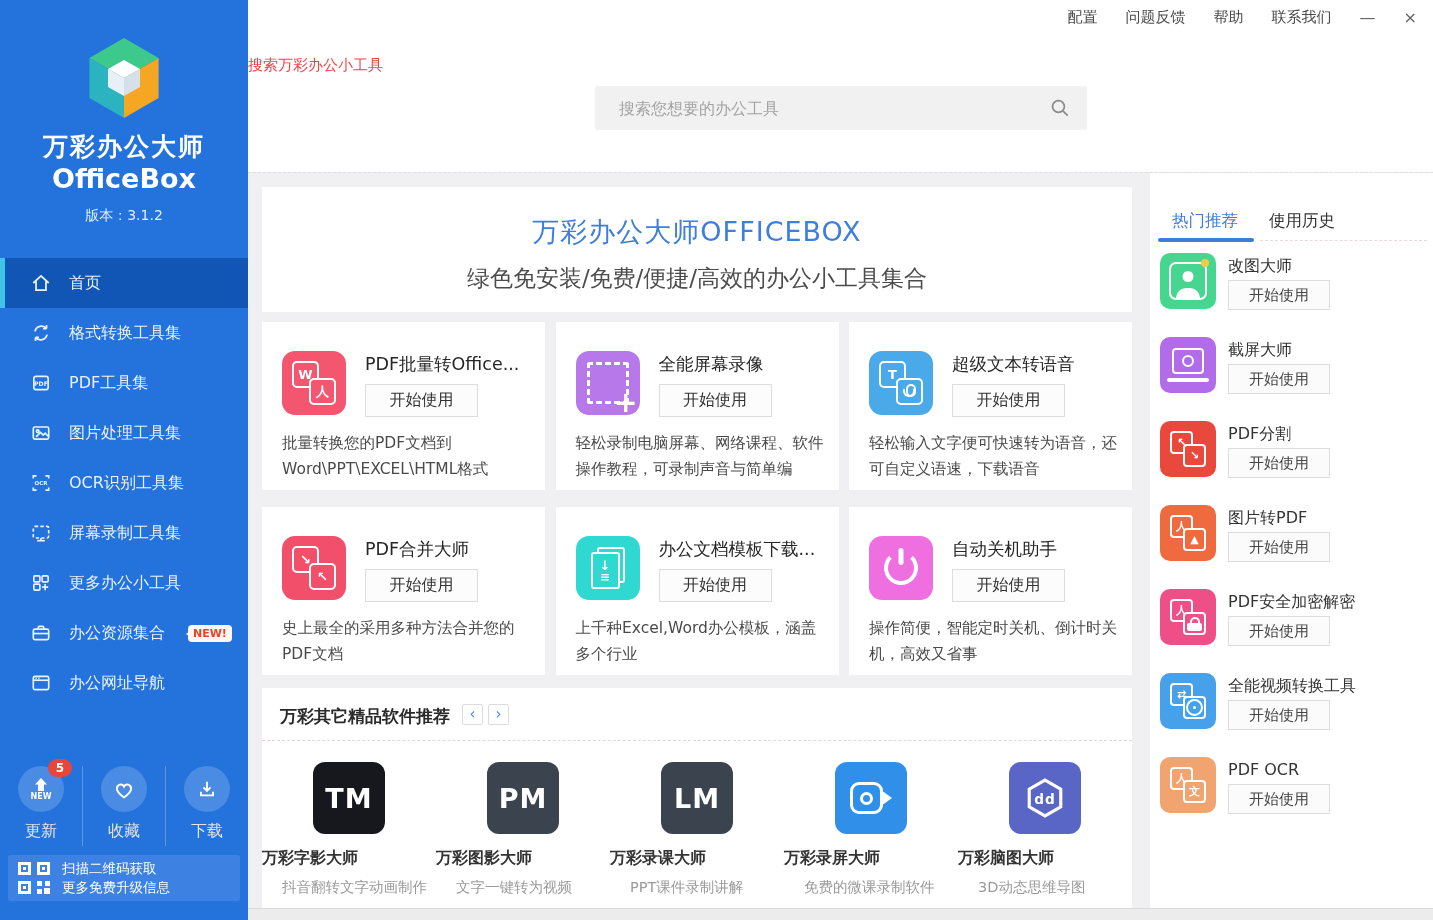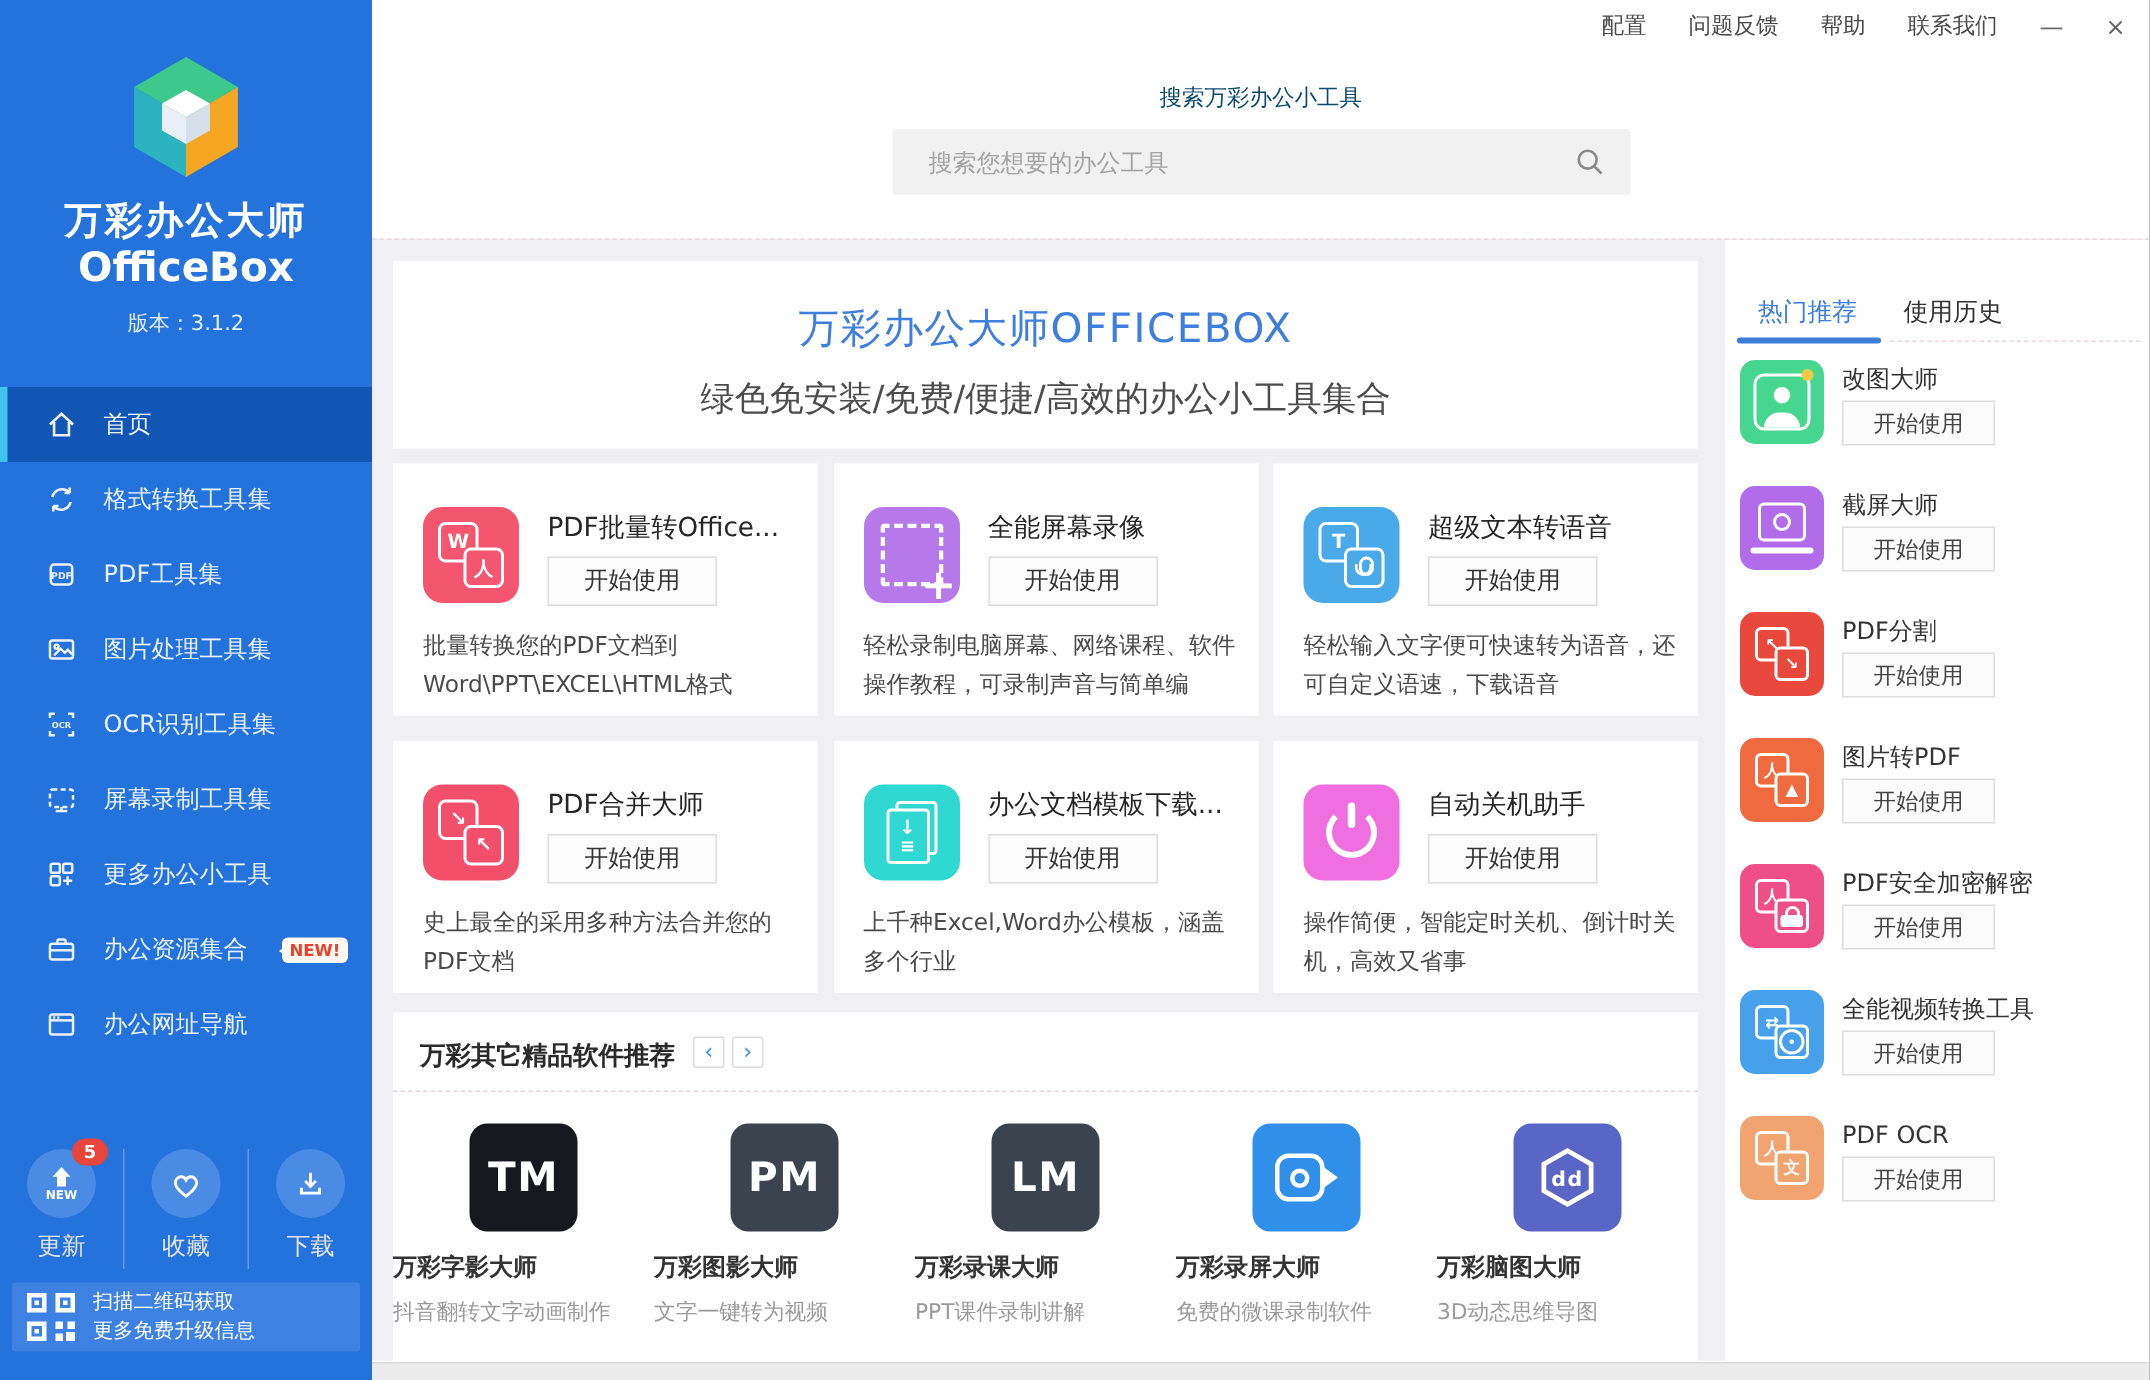--- a/index.html
+++ b/index.html
@@ -26,29 +26,29 @@
   .action-label{margin-top:9px;font-size:16px;color:#e5e5e5;}
   .count-badge{position:absolute;top:-7px;right:-8px;min-width:18px;height:18px;border-radius:9px;background:#e8453c;color:#fff;font-size:12px;font-weight:bold;display:flex;align-items:center;justify-content:center;padding:0 3px;}
   .qr-box{position:absolute;left:8px;top:855px;width:232px;height:46px;background:#3d82e2;border-radius:2px;display:flex;align-items:center;gap:10px;padding-left:8px;box-sizing:border-box;}
   .qr-text{font-size:13.5px;line-height:1.4;color:#fff;}
 
   
   .topbar{position:absolute;left:248px;top:0;width:1185px;height:160px;background:#fff;}
   .menu{position:absolute;top:8px;right:16px;display:flex;align-items:center;gap:28px;font-size:15px;color:#4a4a4a;}
   .menu-item{cursor:pointer;}
   .win-btn{cursor:pointer;color:#666;font-size:16px;}
-  .search-link{position:absolute;top:56px;width:100%;text-align:center;font-size:15px;color:#0c4a6e;}
+  .search-link{position:absolute;top:56px;width:100%;font-size:15px;color:#ef4444;}
   .search-link span{cursor:pointer;}
   .search-box{position:absolute;left:347px;top:86px;width:492px;height:44px;background:#f1f1f1;border-radius:2px;}
   .search-box input{width:100%;height:100%;box-sizing:border-box;background:transparent;border:none;outline:none;padding:0 50px 0 24px;font-size:16px;color:#333;font-family:inherit;}
   .search-box input::placeholder{color:#a3a3a3;}
   .search-ico{position:absolute;right:16px;top:11px;cursor:pointer;}
 
   
-  .main{position:absolute;left:248px;top:159px;width:1185px;height:748px;background:#f0f0f2;border-top:1px dashed #e9d9dc;box-sizing:border-box;}
+  .main{position:absolute;left:248px;top:172px;width:1185px;height:748px;background:#f0f0f2;border-top:1px dashed #e9d9dc;box-sizing:border-box;}
   .banner{position:absolute;left:14px;top:14px;width:870px;height:125px;background:#fff;text-align:center;}
   .banner-title{margin-top:27px;font-size:27px;color:#3e7edd;letter-spacing:1px;}
   .banner-sub{margin-top:13px;font-size:23px;color:#4c4c4c;}
   .cards{position:absolute;left:14px;top:149px;display:grid;grid-template-columns:283px 283px 283px;grid-auto-rows:168px;gap:17px 10.5px;}
   .card{position:relative;background:#fff;}
   .tile{position:absolute;left:20px;top:29px;width:64px;height:64px;border-radius:13px;display:flex;align-items:center;justify-content:center;}
   .tool-name{position:absolute;left:103px;top:30px;font-size:17.5px;color:#262626;}
   .start{position:absolute;left:103px;top:62px;width:113px;height:33px;border:1px solid #ddd;background:#fcfcfc;color:#333;font-size:16px;font-family:inherit;cursor:pointer;}
   .tool-desc{position:absolute;left:20px;top:108px;right:14px;font-size:15.5px;color:#4a4a4a;line-height:1.7;}
 
@@ -90,21 +90,21 @@
   .other{position:absolute;left:14px;top:515px;width:870px;height:233px;background:#fff;}
   .other-title{position:absolute;left:18px;top:17px;font-size:17px;font-weight:bold;color:#2a2a2a;}
   .car-btn{position:absolute;top:16px;width:21px;height:21px;border:1px solid #dcdcdc;background:#fff;color:#3e8ce8;font-size:15px;line-height:19px;text-align:center;border-radius:2px;cursor:pointer;padding:0;font-family:inherit;}
   .car-prev{left:200px;}
   .car-next{left:226px;}
   .other-divider{position:absolute;left:0;right:0;top:52px;border-top:1px dashed #e6d8da;}
   .products{position:absolute;left:0;top:64px;width:870px;display:flex;}
   .product{flex:1;text-align:left;cursor:pointer;}
   .ptile{width:72px;height:72px;border-radius:12px;margin:10px auto 0;display:flex;align-items:center;justify-content:center;color:#fff;font-size:27px;font-weight:bold;letter-spacing:1px;}
   .pname{margin-top:14px;font-size:16px;font-weight:bold;color:#333;}
-  .pdesc{margin-top:9px;font-size:14.5px;color:#9a9a9a;}
+  .pdesc{margin-top:9px;font-size:14.5px;color:#9a9a9a;padding-left:20px;}
   .cam{position:relative;width:42px;height:32px;}
   .cam .cbody{position:absolute;left:0;top:0;width:33px;height:32px;border:3px solid #fff;border-radius:9px;box-sizing:border-box;display:flex;align-items:center;justify-content:center;}
   .cam .clens{width:13px;height:13px;border:3px solid #fff;border-radius:50%;box-sizing:border-box;}
   .cam .ctail{position:absolute;right:0;top:8px;width:0;height:0;border-top:8px solid transparent;border-bottom:8px solid transparent;border-left:11px solid #fff;}
 
   
   .panel{position:absolute;left:902px;top:0;width:283px;height:748px;background:#fff;}
   .tabs{position:absolute;left:22px;top:37px;display:flex;gap:31px;font-size:16.5px;}
   .tab{cursor:pointer;color:#333;}
   .tab.active{color:#3d7edb;}

